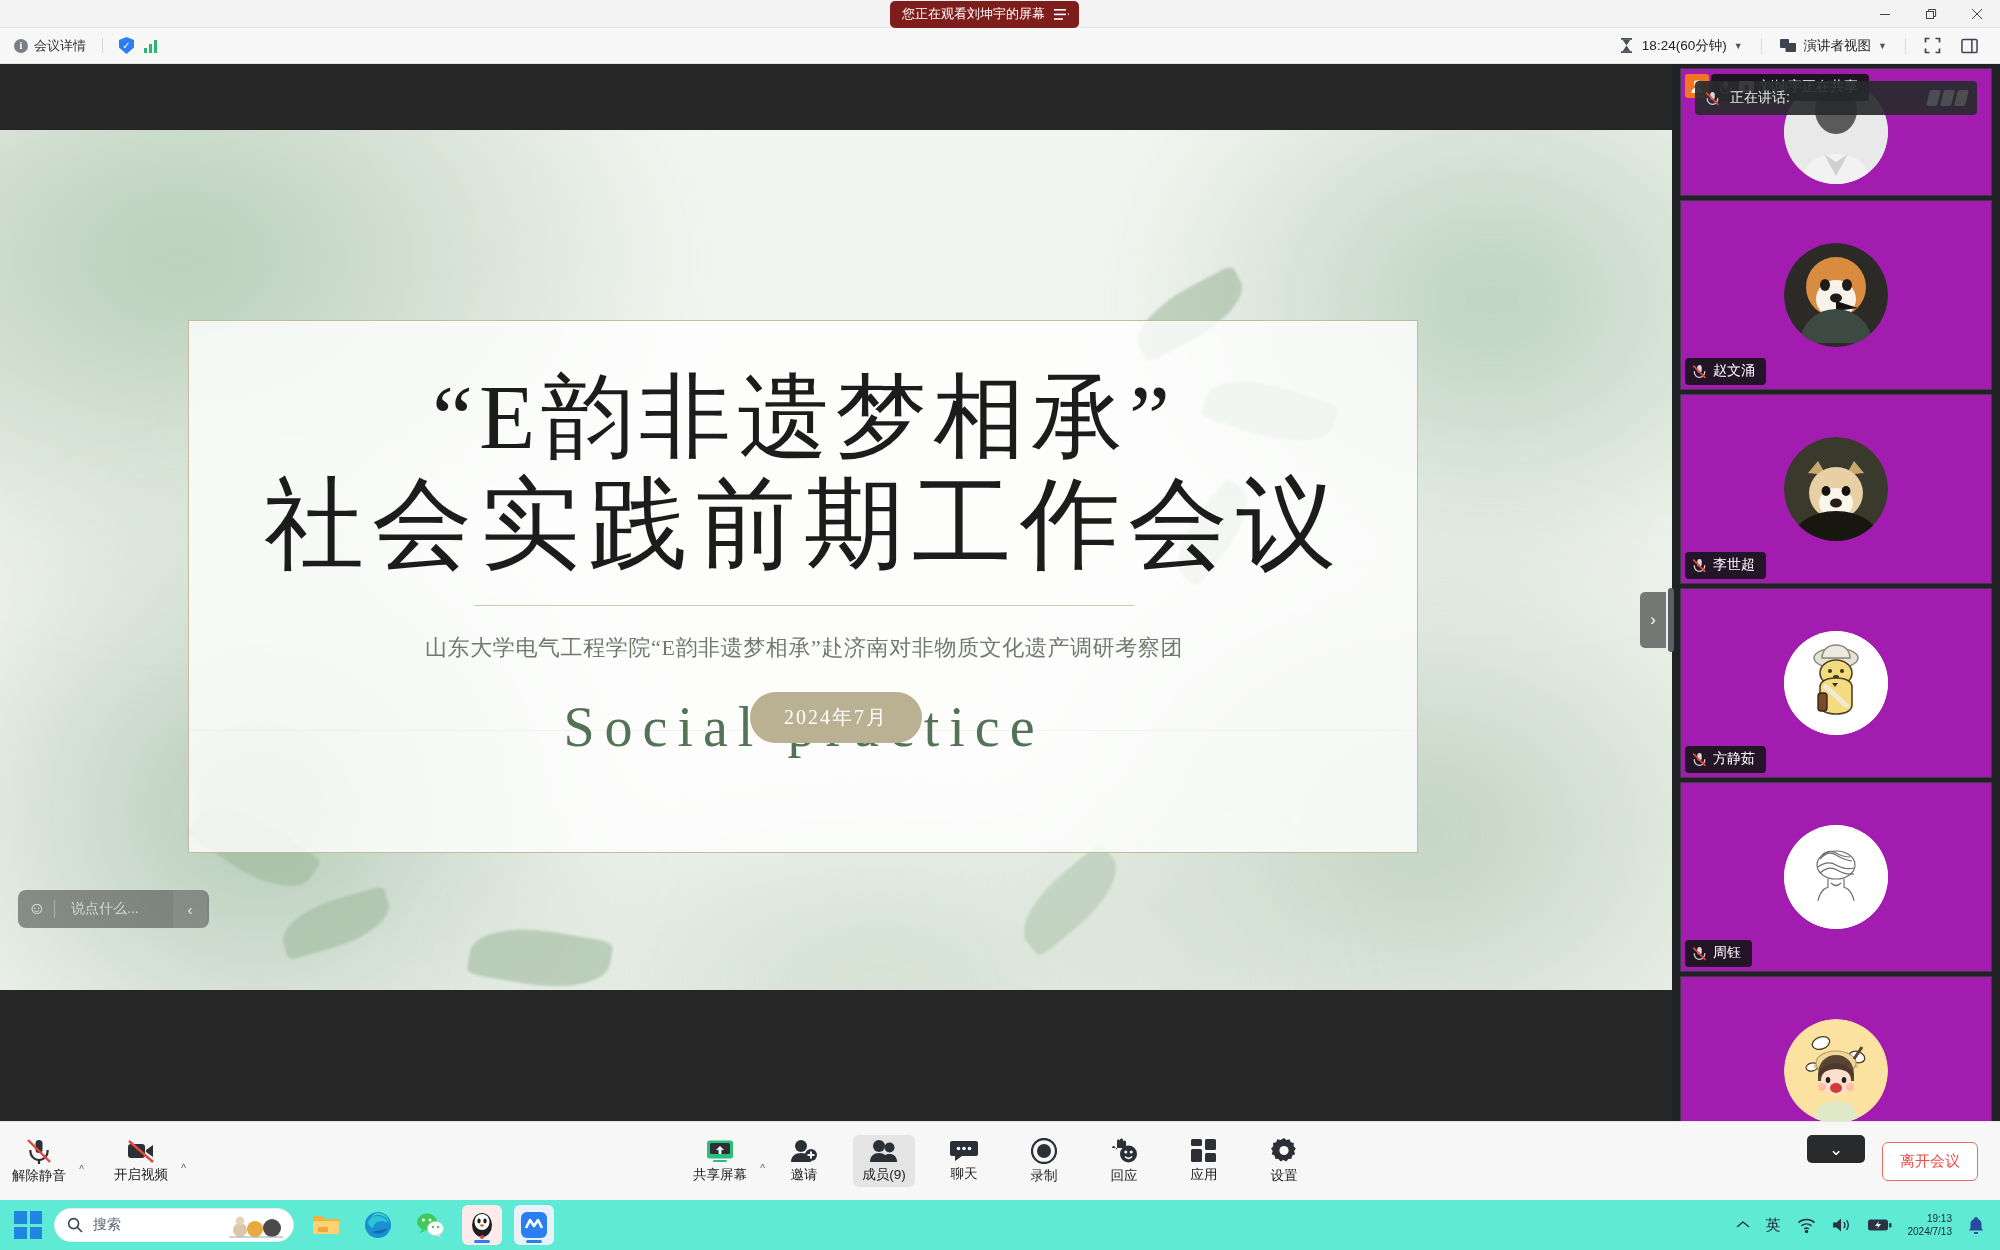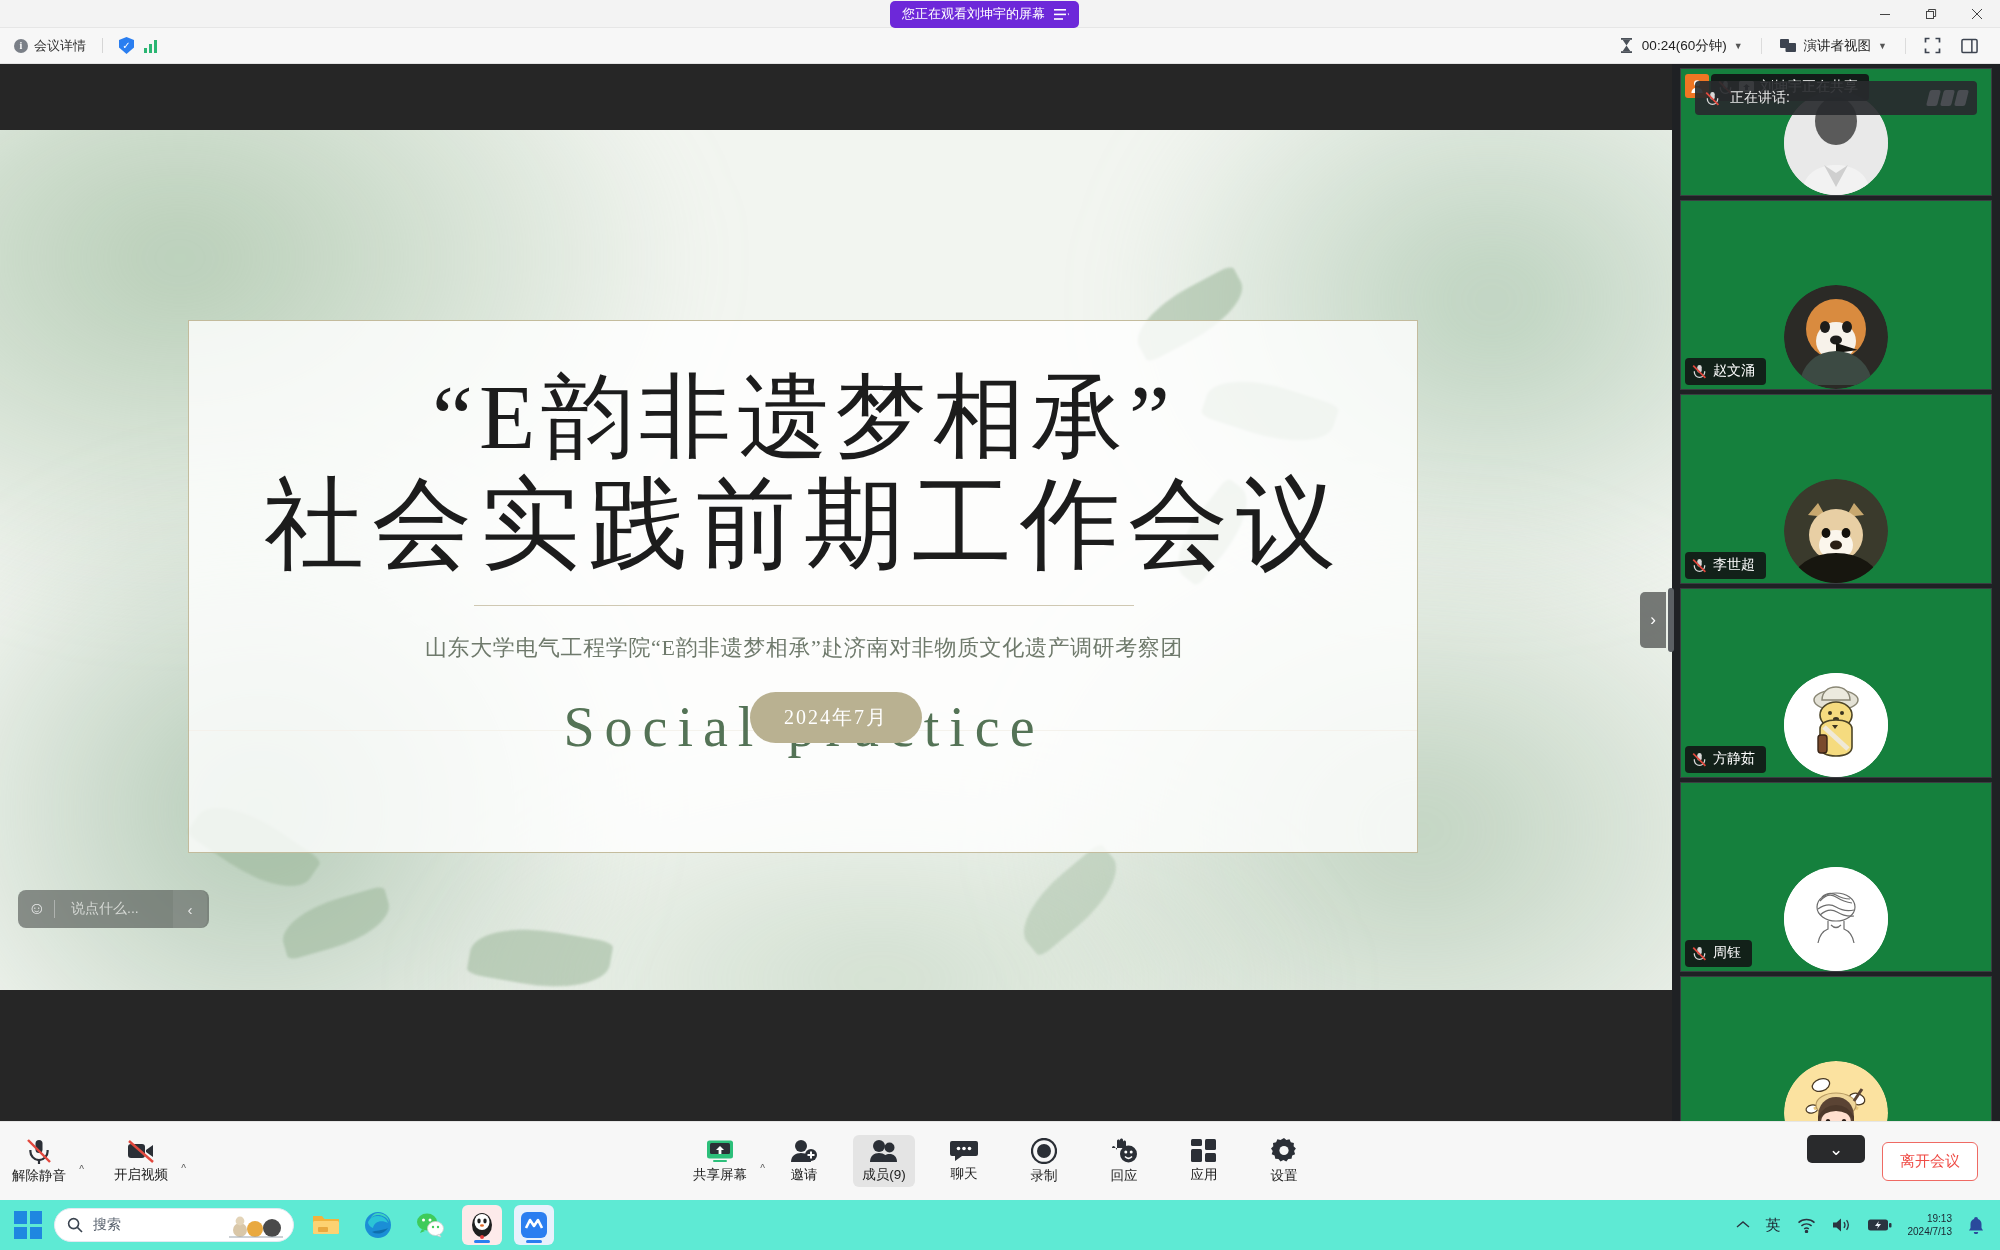--- a/index.html
+++ b/index.html
@@ -11,21 +11,21 @@
   }
   .app { position:relative; width:2000px; height:1250px; }
 
   
   .titlebar {
     position:absolute; left:0; top:0; width:2000px; height:28px;
     background:#f3f3f3; border-bottom:1px solid #e6e6e6;
   }
   .win-tip {
     position:absolute; left:890px; top:1px;
-    background:#6d28d9; color:#fff; font-size:13px;
+    background:#7f1d1d; color:#fff; font-size:13px;
     padding:4px 12px 5px 12px; border-radius:5px;
     display:flex; align-items:center; gap:9px; white-space:nowrap;
   }
   .win-tip .mi { display:inline-block; width:13px; }
   .win-btns { position:absolute; right:0; top:0; height:28px; display:flex; }
   .win-btn {
     width:46px; height:28px; display:flex; align-items:center; justify-content:center;
     color:#555;
   }
 
@@ -155,22 +155,22 @@
     background:#5b5f63; border-radius:3px; z-index:6;
   }
 
   
   .sidebar {
     position:absolute; left:1672px; top:64px; width:328px; height:1057px;
     background:#1f2124;
   }
   .ptile {
     position:relative; margin:0 8px 4px 8px; height:190px;
-    background:#15803d; border:1px solid #3a3d41;
-    display:flex; align-items:flex-end; justify-content:center; overflow:hidden;
+    background:#a21caf; border:1px solid #3a3d41;
+    display:flex; align-items:center; justify-content:center; overflow:hidden;
   }
   .ptile.first { height:128px; margin-top:4px; }
   .avatar { width:104px; height:104px; border-radius:50%; overflow:hidden; position:relative; }
   .nametag {
     position:absolute; left:4px; bottom:4px;
     background:rgba(18,19,21,.88); color:#fff; font-size:14px;
     padding:4px 11px 5px 7px; border-radius:4px;
     display:flex; align-items:center; gap:6px; white-space:nowrap;
   }
   .nametag.share { background:rgba(18,19,21,.92); left:30px; bottom:auto; top:5px; }
@@ -298,21 +298,21 @@
 
     <div class="tb-right">
       <div class="tb-item">
         <span class="icon-sq">
           <svg width="13" height="15" viewBox="0 0 13 15" fill="#4b5159">
             <rect x="1" y="0" width="11" height="1.8"></rect>
               <rect x="1" y="13.2" width="11" height="1.8"></rect>
             <path d="M2.6 1.8h7.8L6.5 7.4 2.6 1.8zM2.6 13.2h7.8L6.5 7.6 2.6 13.2z"></path>
           </svg>
         </span>
-        <span>00:24(60分钟)</span>
+        <span>18:24(60分钟)</span>
         <span class="caret">▼</span>
       </div>
       <div class="tb-divider"></div>
       <div class="tb-item">
         <span class="icon-sq">
           <svg width="16" height="15" viewBox="0 0 16 15" fill="#3d4450">
             <rect x="0" y="1" width="9" height="9" rx="1"></rect>
               <rect x="5.5" y="5" width="10.5" height="9" rx="1"></rect>
           </svg>
         </span>

